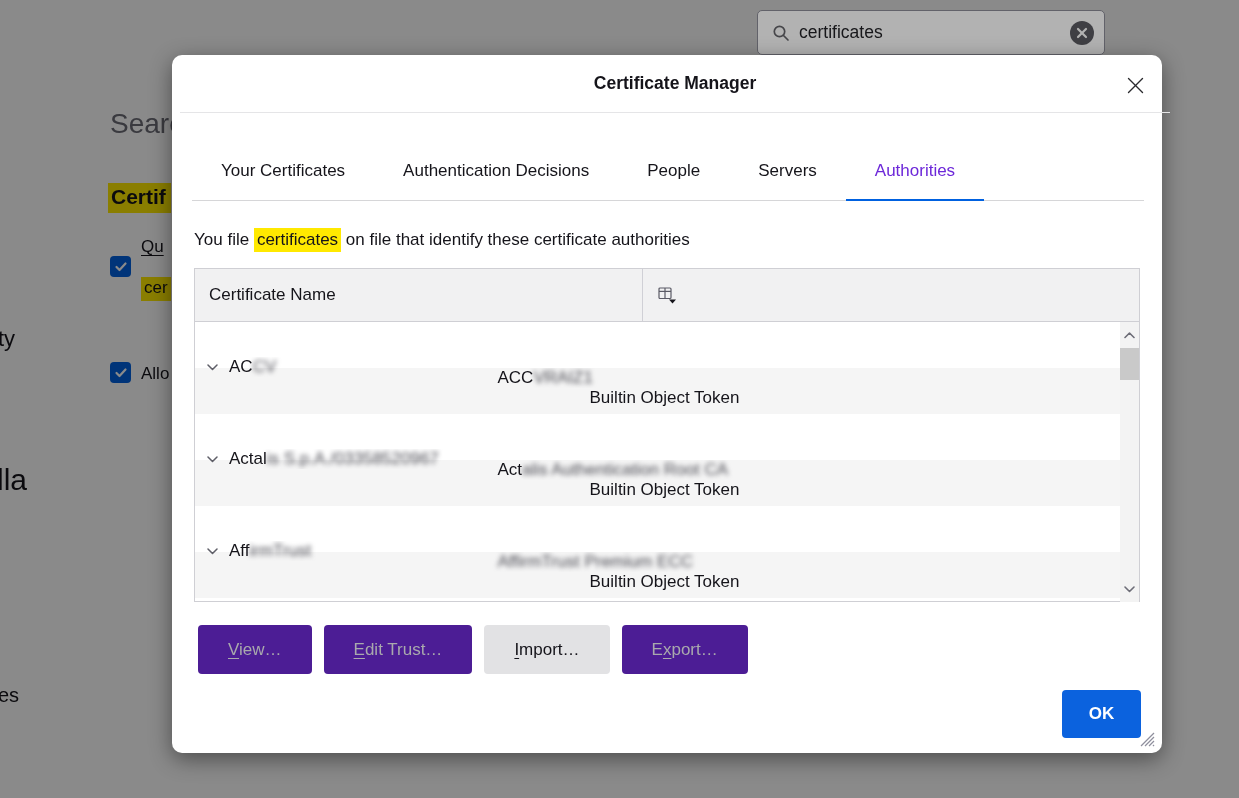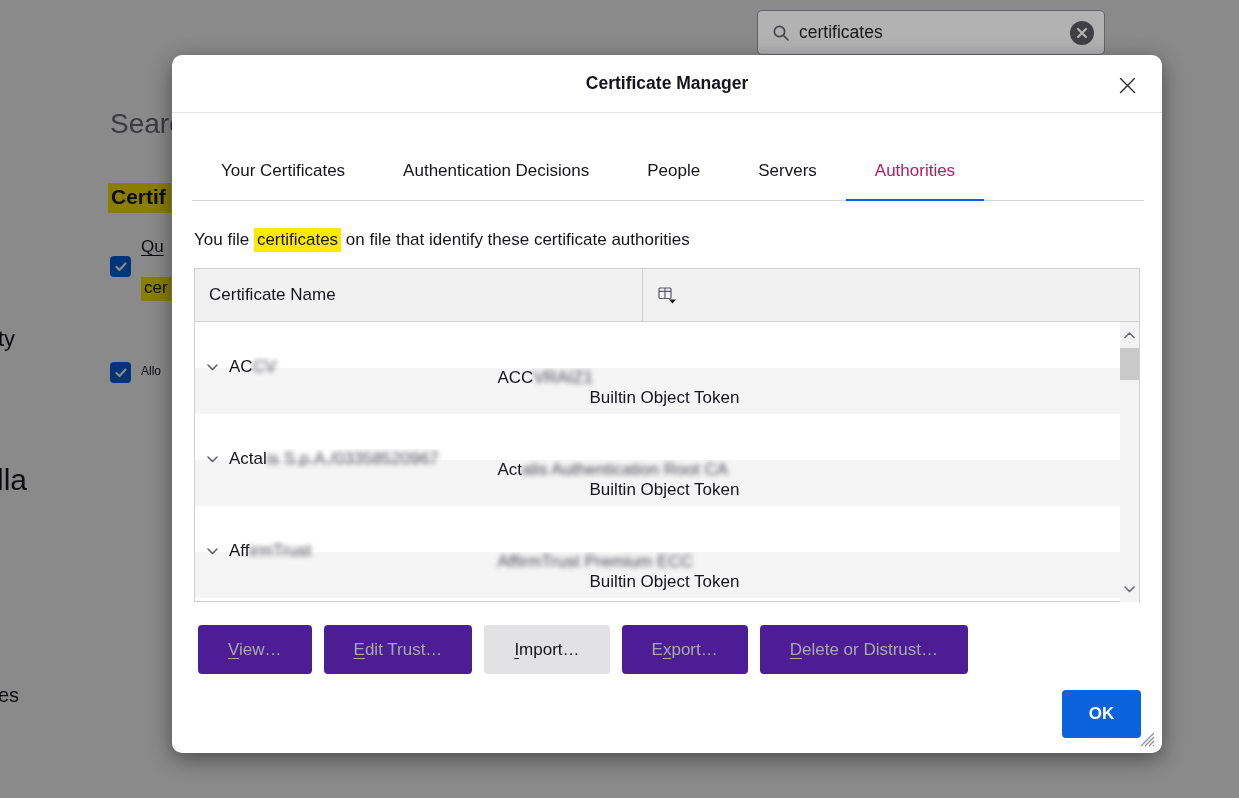--- a/index.html
+++ b/index.html
@@ -7,21 +7,21 @@
   body { font-family:"Liberation Sans", sans-serif; overflow:hidden; background:#fff; }
   .screen { position:relative; width:1239px; height:798px; background:#fff; overflow:hidden; }
 
   
   .page { position:absolute; inset:0; background:#ffffff; }
   .frag { position:absolute; color:#15141a; white-space:nowrap; }
   .frag-heading { left:110px; top:108px; font-size:28px; font-weight:300; color:#6b6b75; }
   .frag-section { left:108px; top:183px; font-size:21px; font-weight:700; background:#ffe900; padding:2px 5px 4px 3px; }
   .frag-qu { left:141px; top:237px; font-size:17px; text-decoration:underline; text-underline-offset:3px; }
   .frag-cer { left:141px; top:277px; font-size:17px; background:#ffe900; padding:1px 3px 3px 3px; }
-  .frag-allo { left:141px; top:364px; font-size:12px; }
+  .frag-allo { left:141px; top:364px; font-size:17px; }
   .frag-ty { left:-2px; top:326px; font-size:22px; }
   .frag-lla { left:-3px; top:463px; font-size:30px; }
   .frag-es { left:-2px; top:684px; font-size:20px; }
   .checkbox { position:absolute; width:21px; height:21px; background:#0060df; border-radius:4px;
               display:flex; align-items:center; justify-content:center; }
   .checkbox-1 { left:110px; top:256px; }
   .checkbox-2 { left:110px; top:362px; }
 
   
   .overlay { position:absolute; inset:0; background:rgba(0,0,0,0.46); z-index:10; }
@@ -32,31 +32,31 @@
                display:flex; align-items:center; padding:0 10px 0 14px; }
   .searchbox input { flex:1; border:none; outline:none; background:transparent;
                      font-family:"Liberation Sans", sans-serif; font-size:17.5px; color:#17171a; margin-left:9px; }
   .clear-btn { width:24px; height:24px; border-radius:50%; background:#3f3f44; border:none;
                display:flex; align-items:center; justify-content:center; cursor:pointer; flex:0 0 auto; }
 
   
   .dialog { position:absolute; left:172px; top:55px; width:990px; height:698px; z-index:20;
             background:#ffffff; border-radius:10px; box-shadow:0 6px 22px rgba(0,0,0,0.45);
             color:#15141a; }
-  .dialog-header { position:absolute; left:0; top:0; width:100%; height:58px;
+  .dialog-header { position:absolute; left:8px; top:0; width:100%; height:58px;
                    border-bottom:1px solid #e5e5e7; display:flex; align-items:center; justify-content:center; }
   .dialog-title { font-size:17.5px; font-weight:700; }
   .close-btn { position:absolute; right:22px; top:17px; width:26px; height:26px; background:transparent;
                border:none; display:flex; align-items:center; justify-content:center; cursor:pointer; }
 
   .tabs-row { position:absolute; left:20px; top:88px; width:952px; height:58px;
               display:flex; border-bottom:1px solid #d6d6d8; }
   .tab { padding:0 29px; font-size:17px; display:flex; align-items:center;
          border-bottom:2px solid transparent; margin-bottom:-1px; cursor:pointer; white-space:nowrap; }
-  .tab.active { color:#be185d; border-bottom-color:#0061e0; }
+  .tab.active { color:#6d28d9; border-bottom-color:#0061e0; }
 
   .description { position:absolute; left:22px; top:172px; font-size:17px; line-height:26px; }
   .hl { background:#ffe900; padding:2px 3px 3px 3px; }
 
   .table { position:absolute; left:22px; top:213px; width:946px; height:334px;
            border:1px solid #cfcfd4; background:#fff; }
   .thead { display:flex; height:53px; background:#f1f1f2; border-bottom:1px solid #cfcfd4; }
   .th { display:flex; align-items:center; padding-left:14px; font-size:17px; border-right:1px solid #d0d0d6; }
   .th-name { width:448px; }
   .th-device { flex:1; }
@@ -241,21 +241,20 @@
           </button>
         </div>
       </div>
     </div>
 
     <div class="actions">
       <button class="act disabled"><span></span><u>V</u><span>iew…</span></button>
       <button class="act disabled"><span></span><u>E</u><span>dit Trust…</span></button>
       <button class="act"><span></span><u>I</u><span>mport…</span></button>
       <button class="act disabled"><span>E</span><u>x</u><span>port…</span></button>
-      <button class="act disabled"><span></span><u>D</u><span>elete or Distrust…</span></button>
     </div>
 
     <button class="ok-btn">OK</button>
 
     <svg class="grip" width="20" height="20" viewBox="0 0 20 20">
       <line x1="6" y1="19" x2="19" y2="6" stroke="#8f8f9d" stroke-width="1.3"></line>
       <line x1="10" y1="19" x2="19" y2="10" stroke="#8f8f9d" stroke-width="1.3"></line>
       <line x1="14" y1="19" x2="19" y2="14" stroke="#8f8f9d" stroke-width="1.3"></line>
       <line x1="18" y1="19" x2="19" y2="18" stroke="#8f8f9d" stroke-width="1.3"></line>
     </svg>

